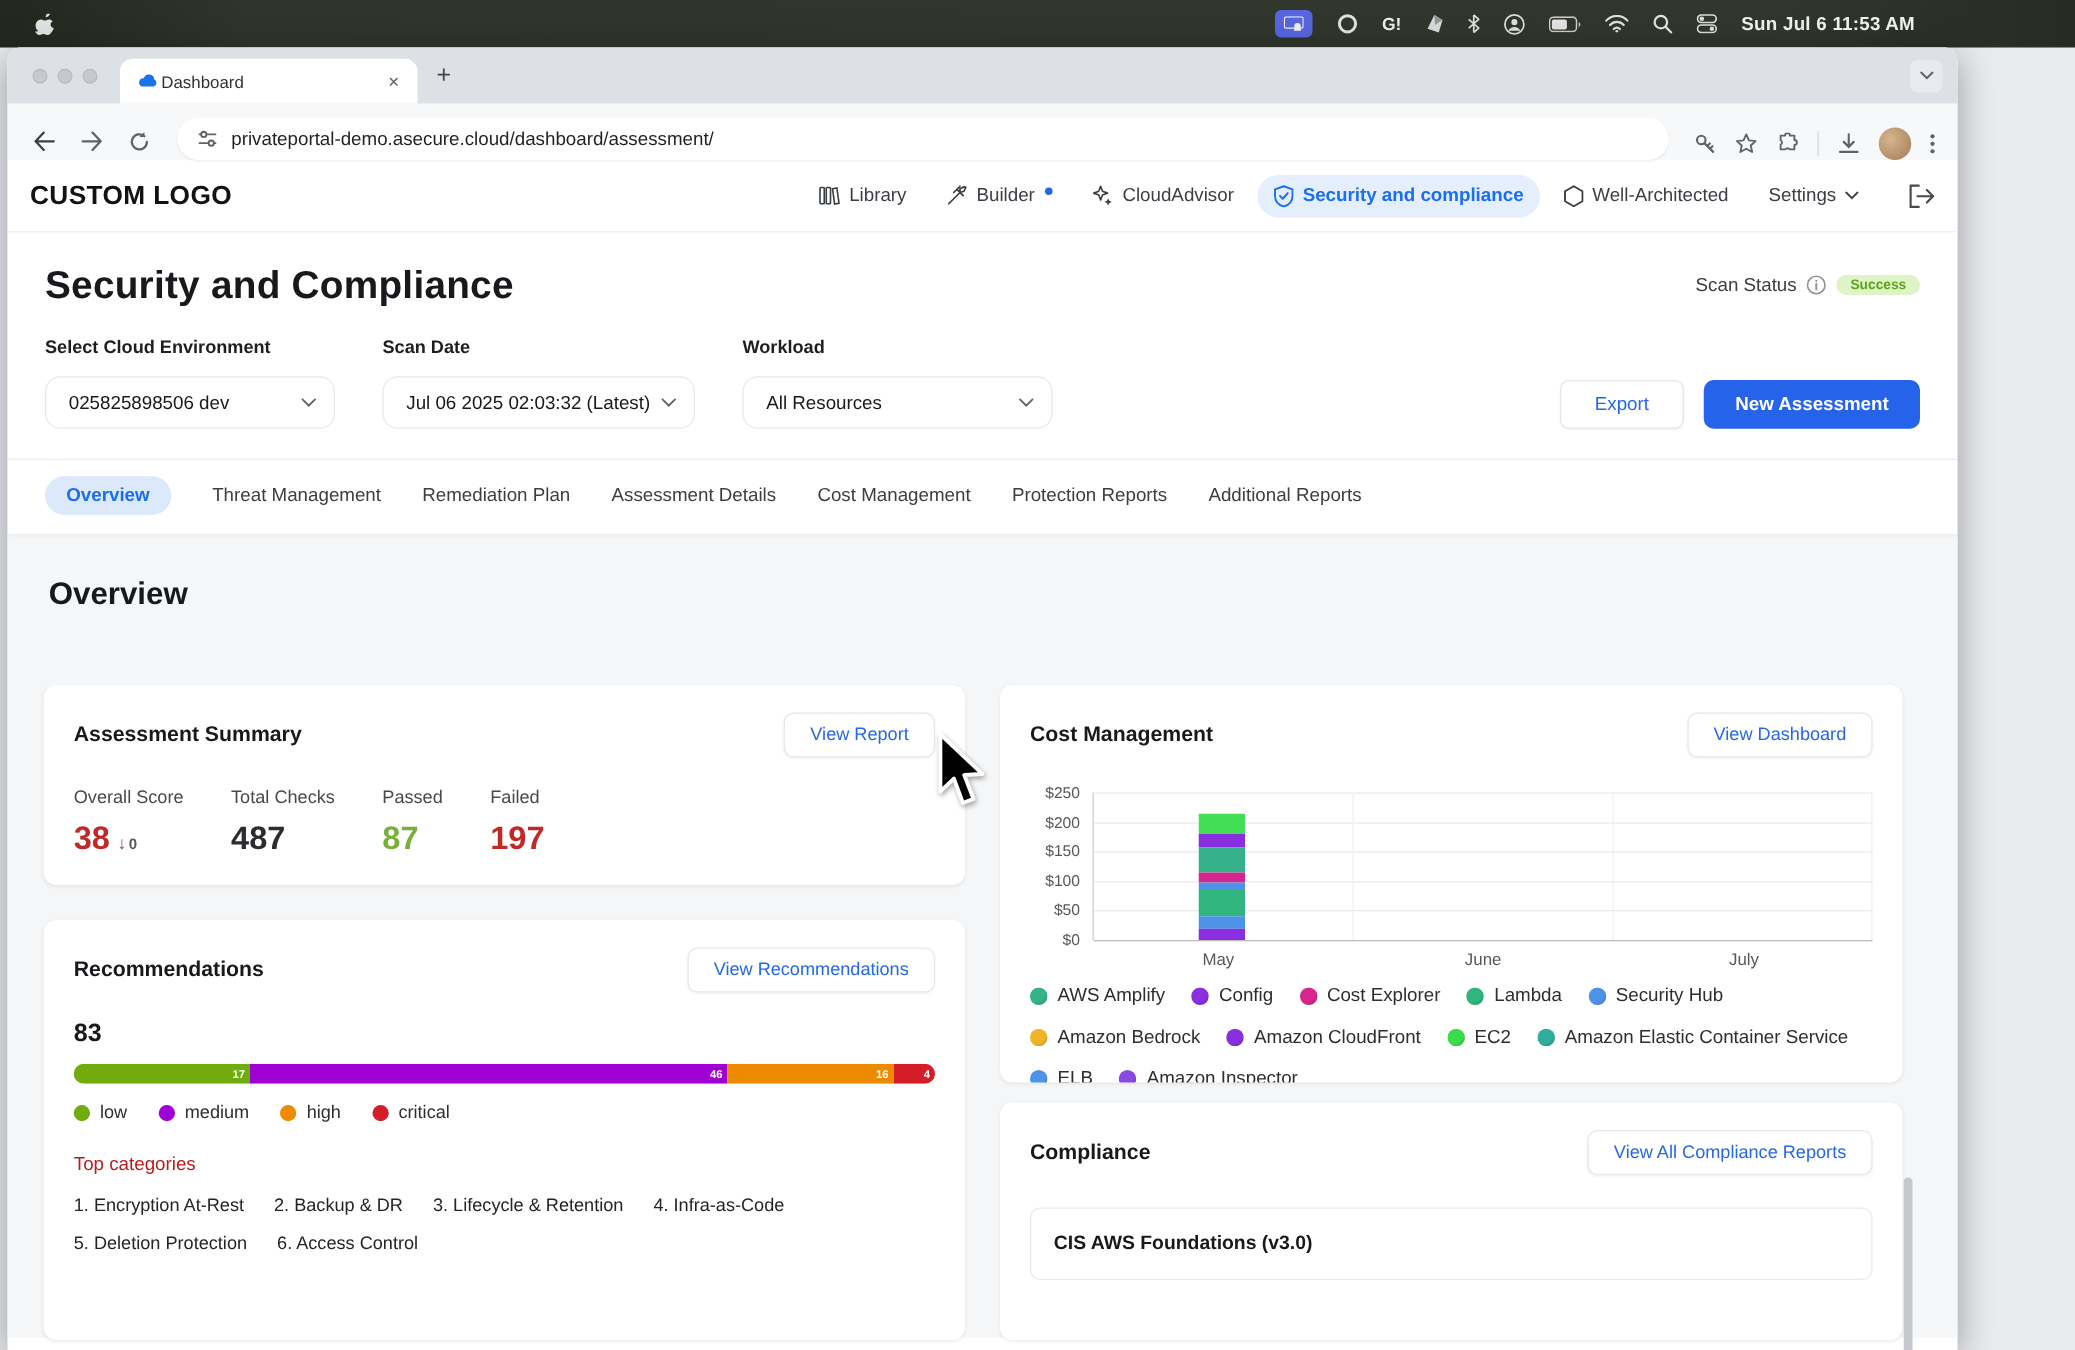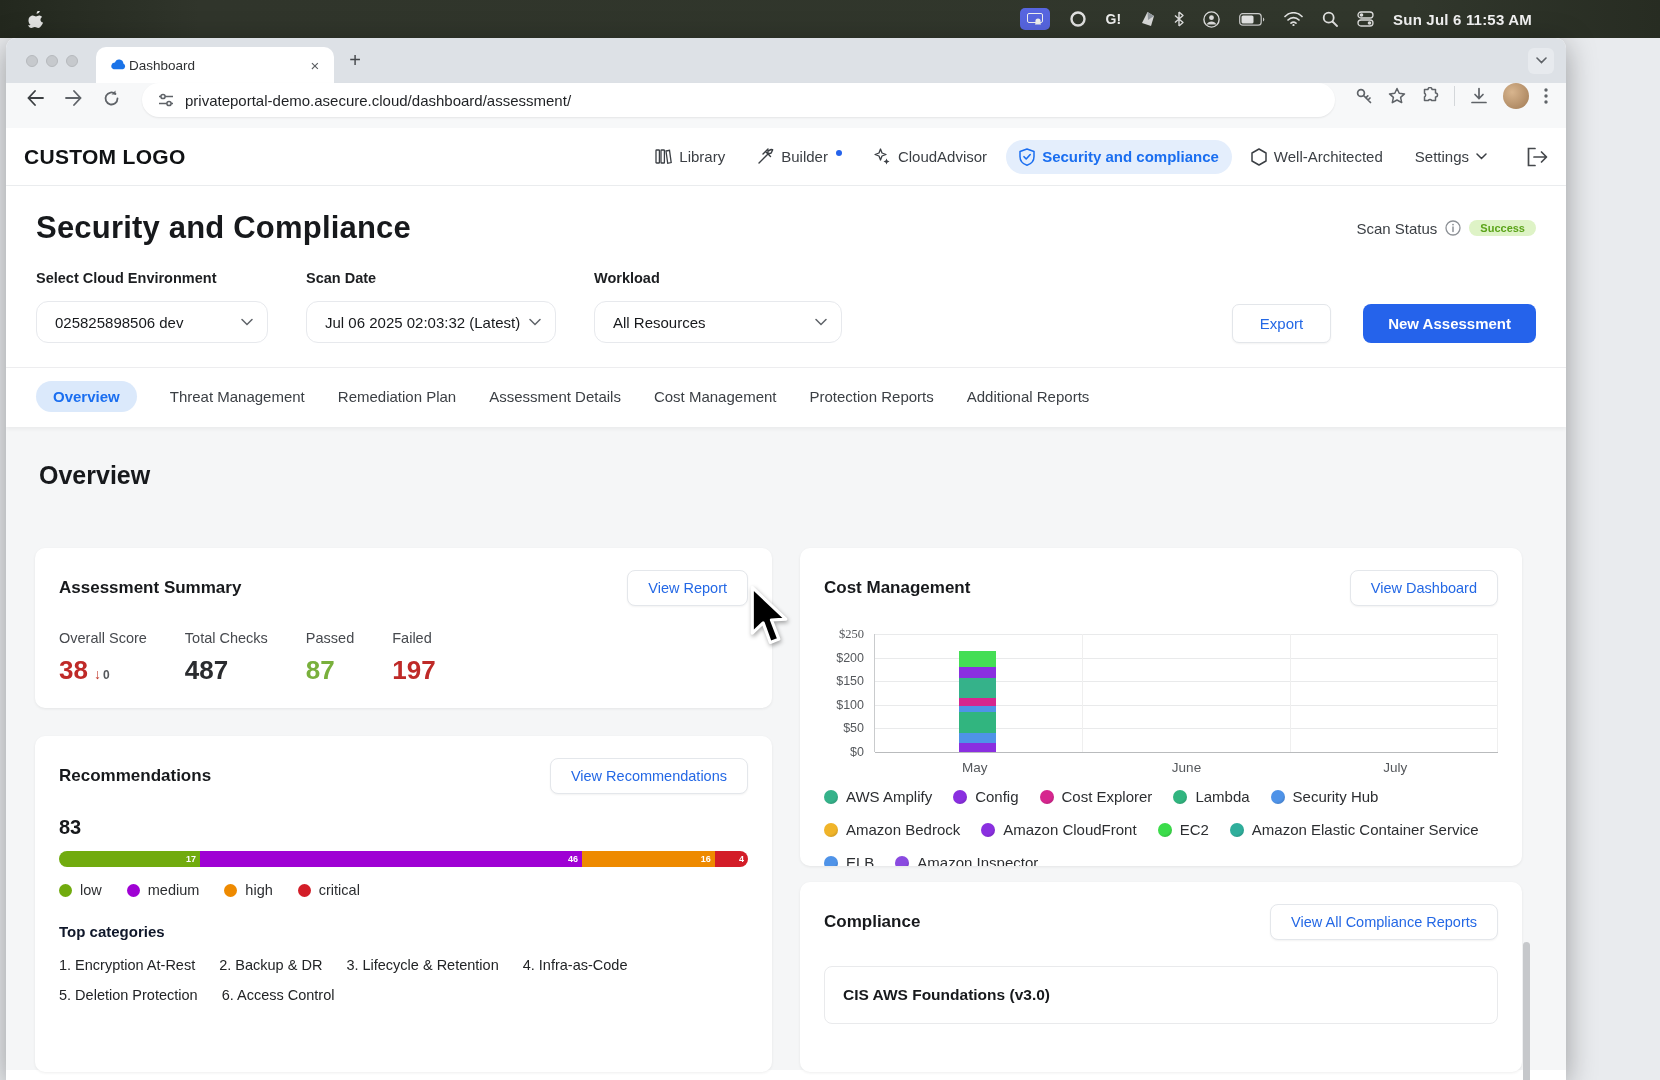--- a/index.html
+++ b/index.html
@@ -27,21 +27,21 @@
   .traffic span { width:12px; height:12px; border-radius:50%; background:#c6c9cd; border:1px solid #b6b9bd; }
   .tab { height:36px; width:238px; background:#fff; border-radius:10px 10px 0 0;
     display:flex; align-items:center; gap:2px; padding:0 10px 0 14px; margin-left:10px; }
   .tab-title { font-size:13.5px; color:#2f3133; flex:1; }
   .tab-close { color:#5a5d61; font-size:15px; width:18px; height:18px; display:flex; align-items:center; justify-content:center; border-radius:4px; }
   .newtab-btn { width:30px; height:30px; display:flex; align-items:center; justify-content:center;
     font-size:20px; color:#45484c; align-self:center; margin-left:6px; }
   .tabstrip-chevron { margin-left:auto; align-self:center; width:26px; height:26px; border-radius:6px;
     background:#e7eaee; display:flex; align-items:center; justify-content:center; }
 
-  .toolbar { height:45px; background:#f7f8f9; display:flex; align-items:flex-start; padding:0 14px; gap:8px; }
+  .toolbar { height:45px; background:#f7f8f9; display:flex; align-items:flex-end; padding:0 14px; gap:8px; }
   .nav-btn { width:30px; height:30px; display:flex; align-items:center; justify-content:center; border-radius:50%; }
   .omnibox { flex:1; height:34px; background:#fff; border-radius:18px; display:flex; align-items:center;
     gap:11px; padding:0 16px; margin:0 8px; box-shadow:0 1px 2px rgba(0,0,0,.08); }
   .url { font-size:15px; color:#1f2124; }
   .tb-icons { display:flex; align-items:center; gap:15px; padding:0 4px; }
   .tb-sep { width:1px; height:20px; background:#d4d7da; }
   .avatar { width:26px; height:26px; border-radius:50%; background:radial-gradient(circle at 35% 35%, #d8b58e, #a07a54); }
 
   
   .appheader { height:58px; background:#fff; border-bottom:1px solid #ebedef;
@@ -64,21 +64,21 @@
 
   .filters-row { display:flex; align-items:flex-end; margin-top:24px; }
   .filter { margin-right:38px; }
   .filter-label { font-size:14.5px; font-weight:700; color:#1c1e21; margin-bottom:15px; }
   .select { height:42px; border:1px solid #e7e9ed; border-radius:12px; background:#fff;
     display:flex; align-items:center; padding:0 14px 0 18px; font-size:15px; color:#17191c; }
   .select .sel-val { flex:1; }
   .f-env .select { width:232px; }
   .f-date .select { width:250px; }
   .f-work .select { width:248px; }
-  .head-actions { margin-left:auto; display:flex; gap:32px; }
+  .head-actions { margin-left:auto; display:flex; gap:16px; }
   .btn-ghost { background:#fff; border:1px solid #e3e6ea; color:#2468e5; font-size:15px;
     padding:10px 27px; border-radius:7px; box-shadow:0 1px 2px rgba(0,0,0,.05); }
   .btn-primary { background:#2563eb; border:none; color:#fff; font-size:15px; font-weight:600;
     padding:11px 25px; border-radius:8px; }
 
   .head-divider { border-bottom:1px solid #ededef; margin:24px -30px 0; }
   .tabs-row { display:flex; align-items:center; gap:33px; padding:13px 0 15px; }
   .ptab { font-size:15px; color:#3b3f44; padding:7px 0; white-space:nowrap; }
   .ptab.active { background:#dbe9fb; color:#1a6ef0; font-weight:700; padding:7px 17px; border-radius:17px; }
 
@@ -104,21 +104,21 @@
 
   
   .card-rec { margin-top:28px; min-height:336px; }
   .rec-total { font-size:20px; font-weight:800; color:#17191c; margin-top:22px; }
   .sev-bar { display:flex; height:16px; border-radius:8px; overflow:hidden; margin-top:12px; }
   .sev-seg { display:flex; align-items:center; justify-content:flex-end; color:#fff;
     font-size:9px; font-weight:700; padding-right:4px; }
   .sev-legend { display:flex; gap:25px; margin-top:15px; align-items:center; }
   .leg-item { display:flex; align-items:center; gap:8px; font-size:14.5px; color:#2c2e31; }
   .dot { width:13px; height:13px; border-radius:50%; }
-  .topcat-title { font-size:15px; font-weight:700; color:#0f172a; margin-top:25px; }
+  .topcat-title { font-size:15px; font-weight:400; color:#b91c1c; margin-top:25px; }
   .topcats { display:flex; flex-wrap:wrap; column-gap:24px; row-gap:14px; margin-top:17px; max-width:690px; }
   .topcat { font-size:14.5px; color:#222426; }
 
   
   .card-cost { height:318px; overflow:hidden; }
   .chart { display:flex; margin-top:28px; }
   .yaxis { width:50px; position:relative; height:118px; }
   .ytick { position:absolute; right:10px; transform:translateY(-50%); font-size:12.5px; color:#55585c; }
   .plot { position:relative; flex:1; height:118px; border-left:1px solid #c9cbcd; }
   .gridline { position:absolute; left:0; right:0; height:1px; background:#e9eaeb; }
@@ -511,21 +511,21 @@
       </div>
 
       <div>
         <div class="card card-cost">
           <div class="card-head">
             <div class="card-title">Cost Management</div>
             <button class="card-btn">View Dashboard</button>
           </div>
           <div class="chart">
             <div class="yaxis" id="cost-yaxis">
-                <div class="ytick" style="top: 0px; font-family: Liberation Serif, serif;">$250</div>
+                <div class="ytick" style="top: 0px;">$250</div>
                 <div class="ytick" style="top: 23.6px;">$200</div>
                 <div class="ytick" style="top: 47.2px;">$150</div>
                 <div class="ytick" style="top: 70.8px;">$100</div>
                 <div class="ytick" style="top: 94.4px;">$50</div>
                 <div class="ytick" style="top: 118px;">$0</div>
               </div>
             <div class="plot" id="cost-plot">
                 <div class="gridline" style="top: 0px;"></div>
                 <div class="gridline" style="top: 23.6px;"></div>
                 <div class="gridline" style="top: 47.2px;"></div>

